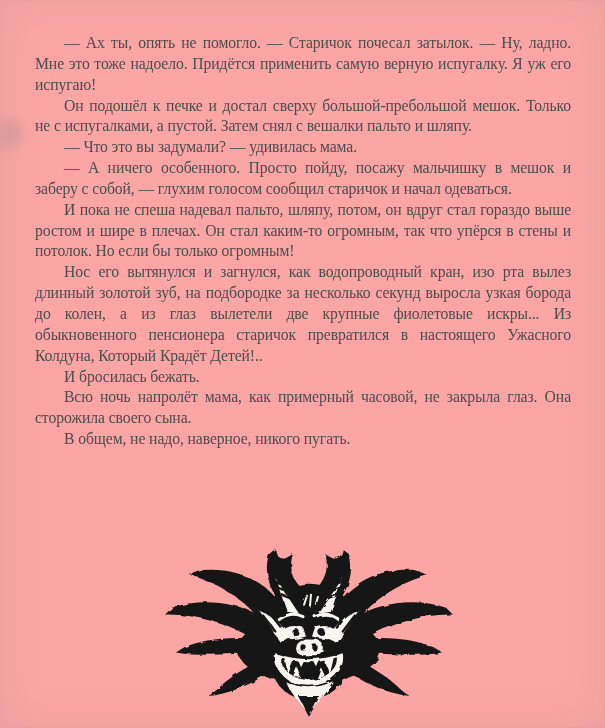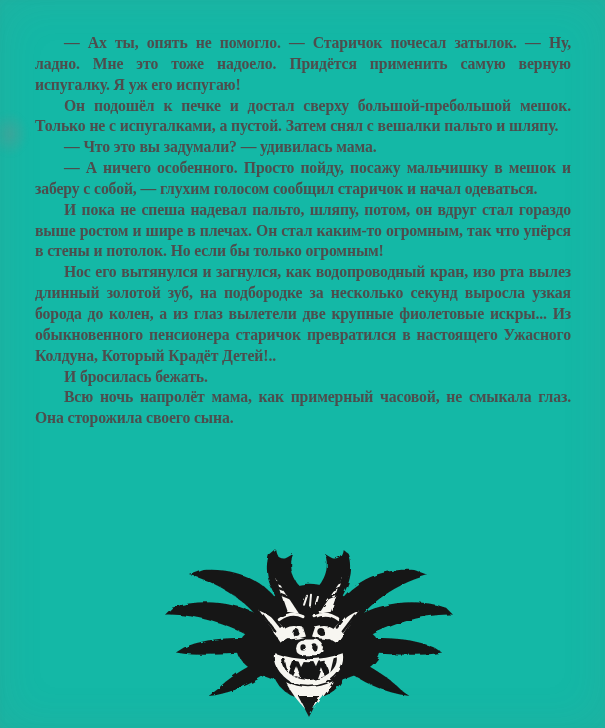--- a/index.html
+++ b/index.html
@@ -9,22 +9,21 @@
   body {
     width: 605px;
     height: 728px;
     position: relative;
     overflow: hidden;
     background: #fdfdfb;
   }
   .page {
     position: absolute;
     inset: 0;
-    background: #14b8a6;
-    font-weight: bold;
+    background: #fca5a5;
   }
   .vignette {
     position: absolute;
     inset: 0;
     pointer-events: none;
     box-shadow: inset 0 0 46px rgba(120,120,120,0.12), inset 0 0 6px rgba(120,120,120,0.05);
   }
   .smudge {
     position: absolute;
     left: -8px;
@@ -75,21 +74,22 @@
 <div class="page">
 
   <div class="story-text">
     <p>— Ах ты, опять не помогло. — Старичок почесал затылок. — Ну, ладно. Мне это тоже надоело. Придётся применить самую верную испугалку. Я уж его испугаю!</p>
     <p>Он подошёл к печке и достал сверху большой-пребольшой мешок. Только не с испугалками, а пустой. Затем снял с вешалки пальто и шляпу.</p>
     <p>— Что это вы задумали? — удивилась мама.</p>
     <p>— А ничего особенного. Просто пойду, посажу мальчишку в мешок и заберу с собой, — глухим голосом сообщил старичок и начал одеваться.</p>
     <p>И пока не спеша надевал пальто, шляпу, потом, он вдруг стал гораздо выше ростом и шире в плечах. Он стал каким-то огромным, так что упёрся в стены и потолок. Но если бы только огромным!</p>
     <p>Нос его вытянулся и загнулся, как водопроводный кран, изо рта вылез длинный золотой зуб, на подбородке за несколько секунд выросла узкая борода до колен, а из глаз вылетели две крупные фиолетовые искры... Из обыкновенного пенсионера старичок превратился в настоящего Ужасного Колдуна, Который Крадёт Детей!..</p>
     <p>И бросилась бежать.</p>
-    <p>Всю ночь напролёт мама, как примерный часовой, не смыкала глаз. Она сторожила своего сына.</p>
+    <p>Всю ночь напролёт мама, как примерный часовой, не закрыла глаз. Она сторожила своего сына.</p>
+    <p>В общем, не надо, наверное, никого пугать.</p>
   </div>
 
   <figure class="illustration-figure">
     <svg width="302" height="171" viewBox="0 0 304 172" role="img" aria-label="Black ink drawing of a horned demon with spiky bat-like tendrils, striped horns and ears, angry eyes, pig snout, fanged grin and a pointed beard">
       <defs>
         <filter id="rough" x="-8%" y="-8%" width="116%" height="116%">
           <feTurbulence type="fractalNoise" baseFrequency="0.09" numOctaves="3" seed="7" result="n"></feTurbulence>
           <feDisplacementMap in="SourceGraphic" in2="n" scale="4"></feDisplacementMap>
         </filter>
       </defs>

